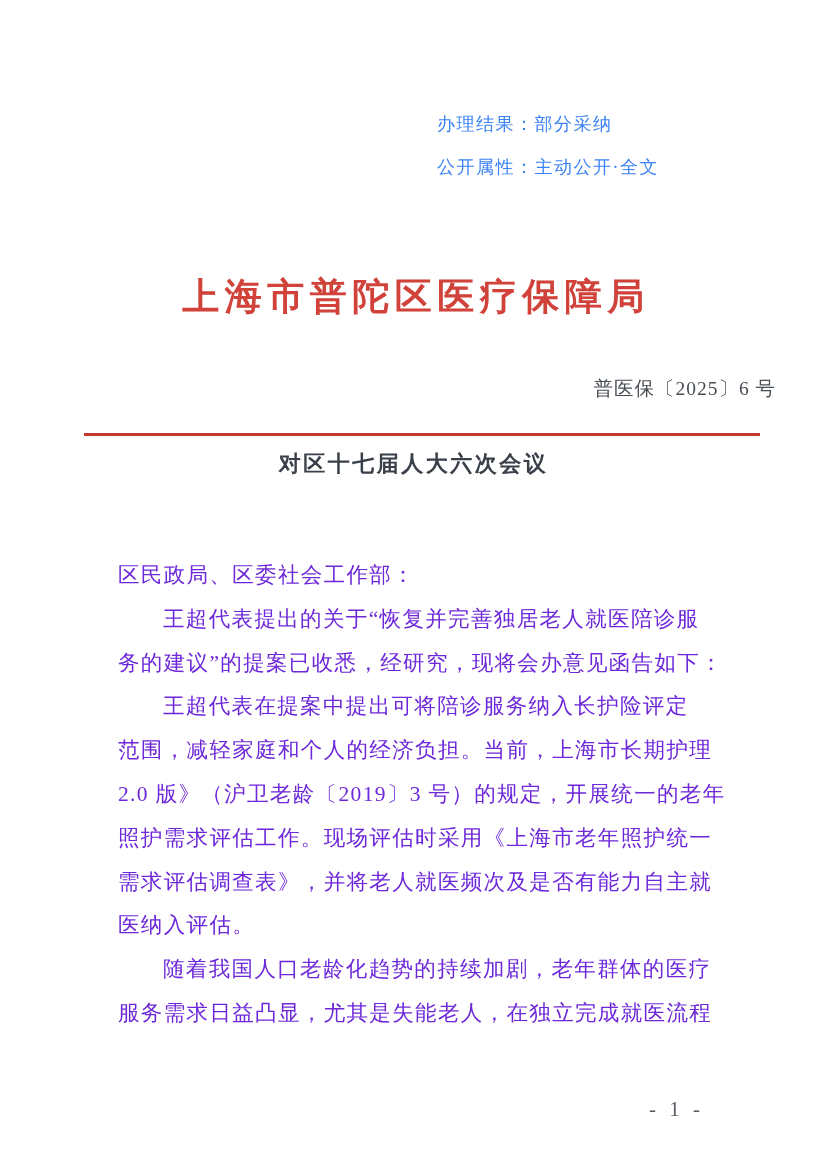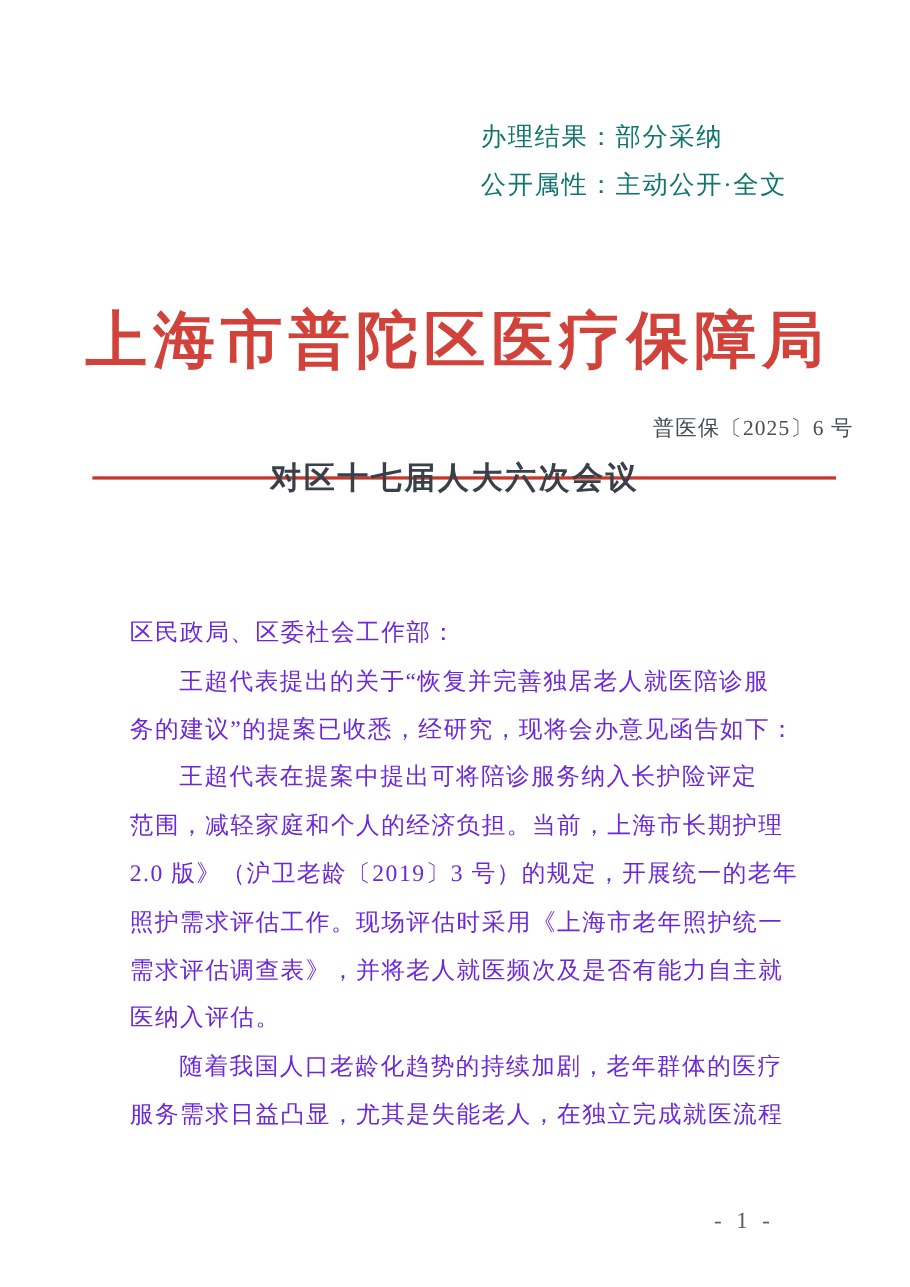--- a/index.html
+++ b/index.html
@@ -13,37 +13,37 @@
     height: 1170px;
     background: #ffffff;
     overflow: hidden;
     font-family: "Liberation Serif", "DejaVu Serif", serif;
   }
   
   .meta {
     position: absolute;
     left: 437px;
     top: 110px;
-    font-size: 23px;
+    font-size: 18px;
     letter-spacing: 1.5px;
-    color: #0f766e;
+    color: #3b82f6;
   }
   .meta-line {
     height: 43px;
     line-height: 29px;
     white-space: nowrap;
   }
   
   .agency-title {
     position: absolute;
     left: 0;
     top: 272px;
     width: 827px;
     text-align: center;
-    font-size: 56px;
+    font-size: 37px;
     font-weight: bold;
     letter-spacing: 5.5px;
     padding-left: 5px;
     box-sizing: border-box;
     color: #d0423a;
     white-space: nowrap;
   }
   
   .doc-number {
     position: absolute;
@@ -62,24 +62,24 @@
     left: 84px;
     top: 433px;
     width: 676px;
     height: 3px;
     background: #c5382d;
   }
   
   .heading {
     position: absolute;
     left: 0;
-    top: 420px;
+    top: 448px;
     width: 827px;
     text-align: center;
-    font-size: 28px;
+    font-size: 22px;
     font-weight: bold;
     letter-spacing: 2.5px;
     color: #394049;
   }
   .heading-line {
     height: 44px;
     line-height: 32px;
     white-space: nowrap;
   }
   

